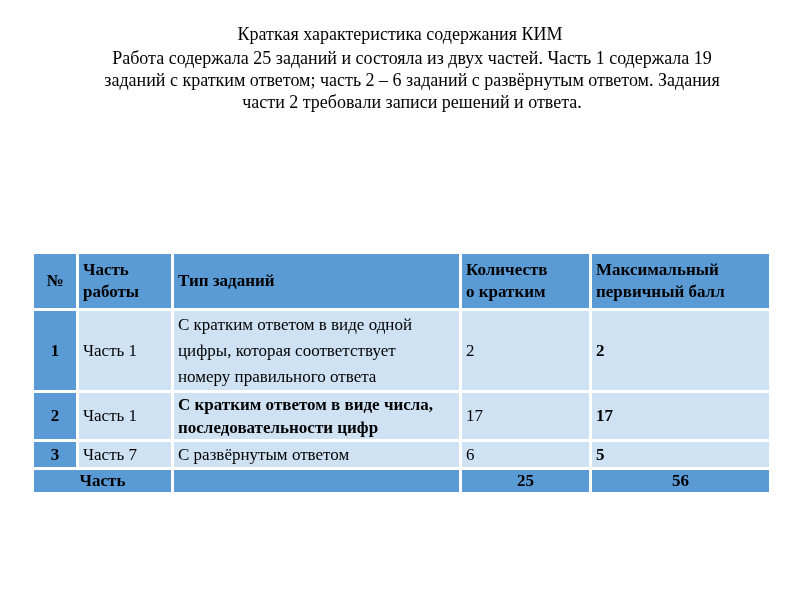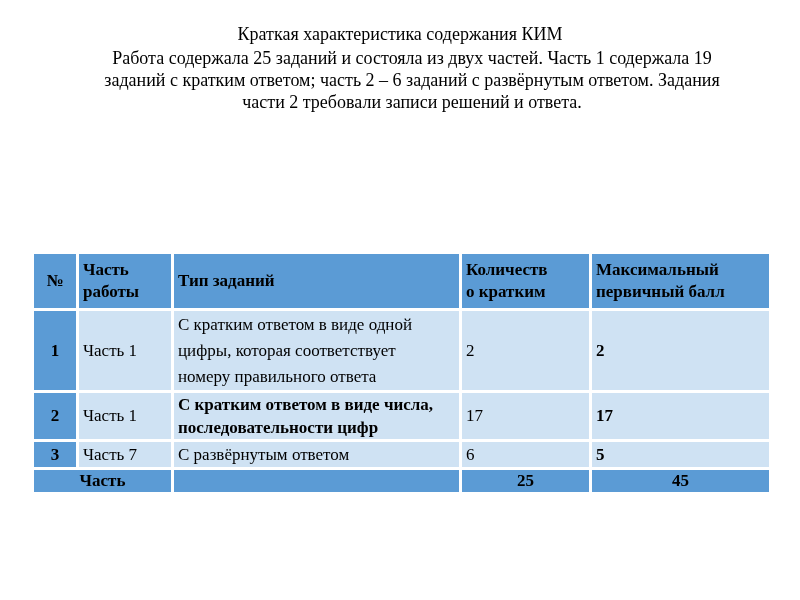--- a/index.html
+++ b/index.html
@@ -164,19 +164,19 @@
           <td class="bodycell">Часть 7</td>
           <td class="bodycell typecell">С развёрнутым ответом</td>
           <td class="bodycell">6</td>
           <td class="bodycell maxcell">5</td>
         </tr>
 
         <tr class="totrow">
           <td class="totcell" colspan="2">Часть</td>
           <td class="totcell"></td>
           <td class="totcell">25</td>
-          <td class="totcell">45</td>
+          <td class="totcell">56</td>
         </tr>
       </tbody>
     </table>
   </div>
 
 </div>
 
 </body></html>

